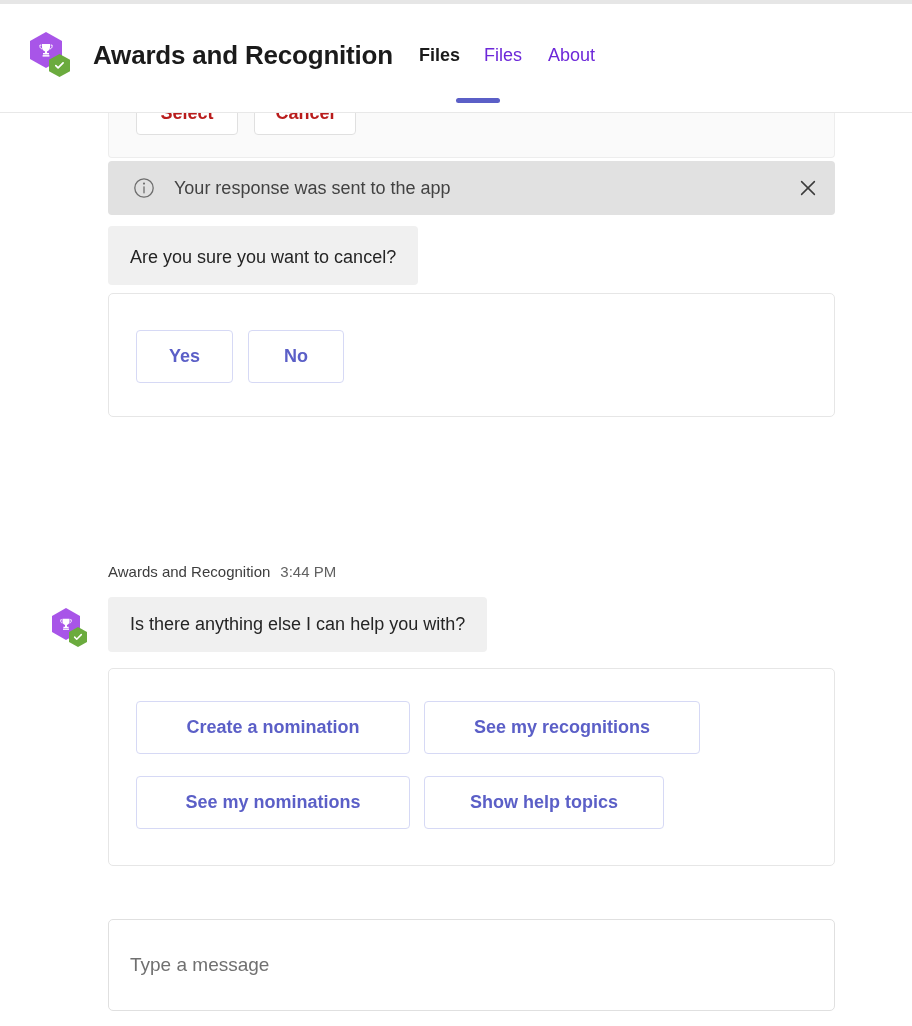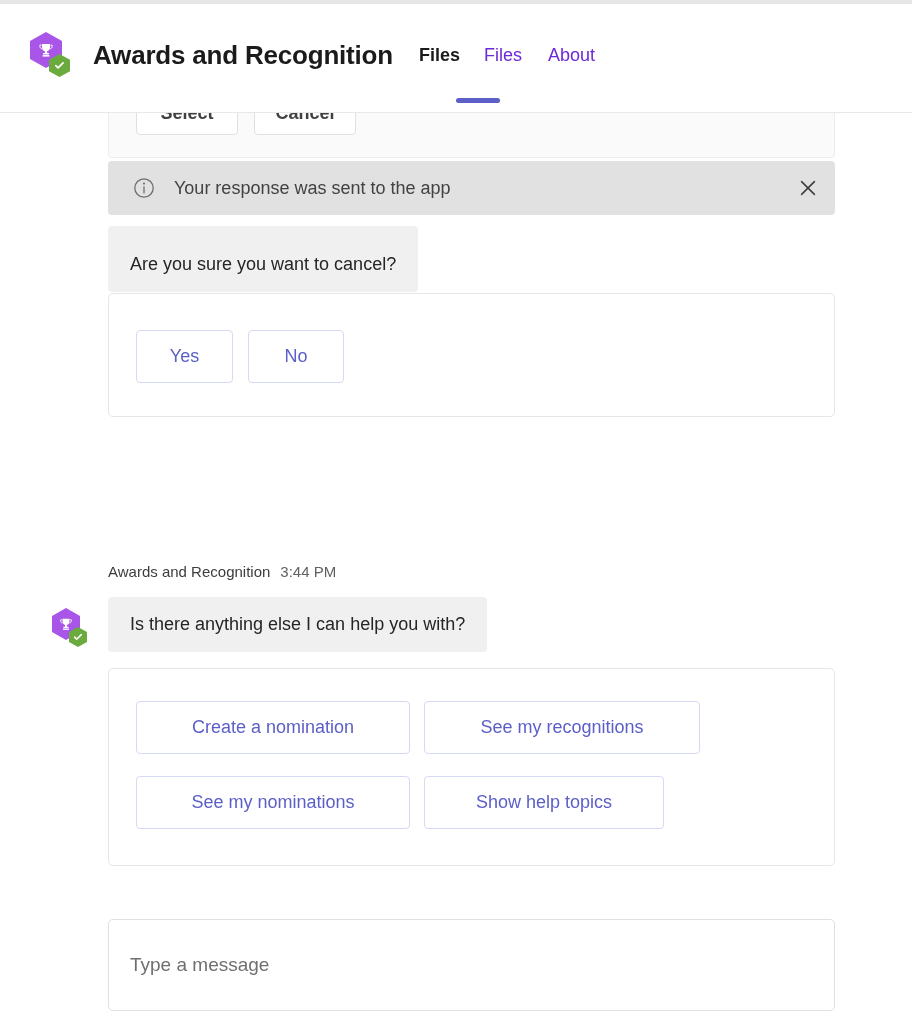--- a/index.html
+++ b/index.html
@@ -143,21 +143,21 @@
     position: absolute;
     top: -22px;
     width: 102px;
     height: 44px;
     background: #ffffff;
     border: 1px solid #e0e0e0;
     border-radius: 4px;
     box-sizing: border-box;
     font-size: 18px;
     font-weight: bold;
-    color: #404040;
+    color: #b91c1c;
     display: flex;
     align-items: center;
     justify-content: center;
     cursor: pointer;
   }
   .clipped-btn.b1 { left: 27px; }
   .clipped-btn.b2 { left: 145px; }
 
   
   .notice {
@@ -205,21 +205,21 @@
     font-size: 18px;
     color: #252525;
     display: flex;
     align-items: center;
     white-space: nowrap;
   }
   .bubble-cancel {
     left: 108px;
     top: 113px;
     height: 55px;
-    padding: 11px 22px 0 22px;
+    padding: 4px 22px 0 22px;
   }
 
   
   .action-card {
     position: absolute;
     background: #ffffff;
     border: 1px solid #e6e6e6;
     border-radius: 5px;
     box-sizing: border-box;
   }
@@ -237,21 +237,21 @@
   }
 
   .act-btn {
     position: absolute;
     height: 53px;
     background: #ffffff;
     border: 1px solid #d6d9f5;
     border-radius: 4px;
     box-sizing: border-box;
     font-size: 18px;
-    font-weight: normal;
+    font-weight: bold;
     color: #5b5fc7;
     display: flex;
     align-items: center;
     justify-content: center;
     cursor: pointer;
     white-space: nowrap;
   }
   .yn-yes { left: 27px; top: 36px; width: 97px; }
   .yn-no  { left: 139px; top: 36px; width: 96px; }
 

